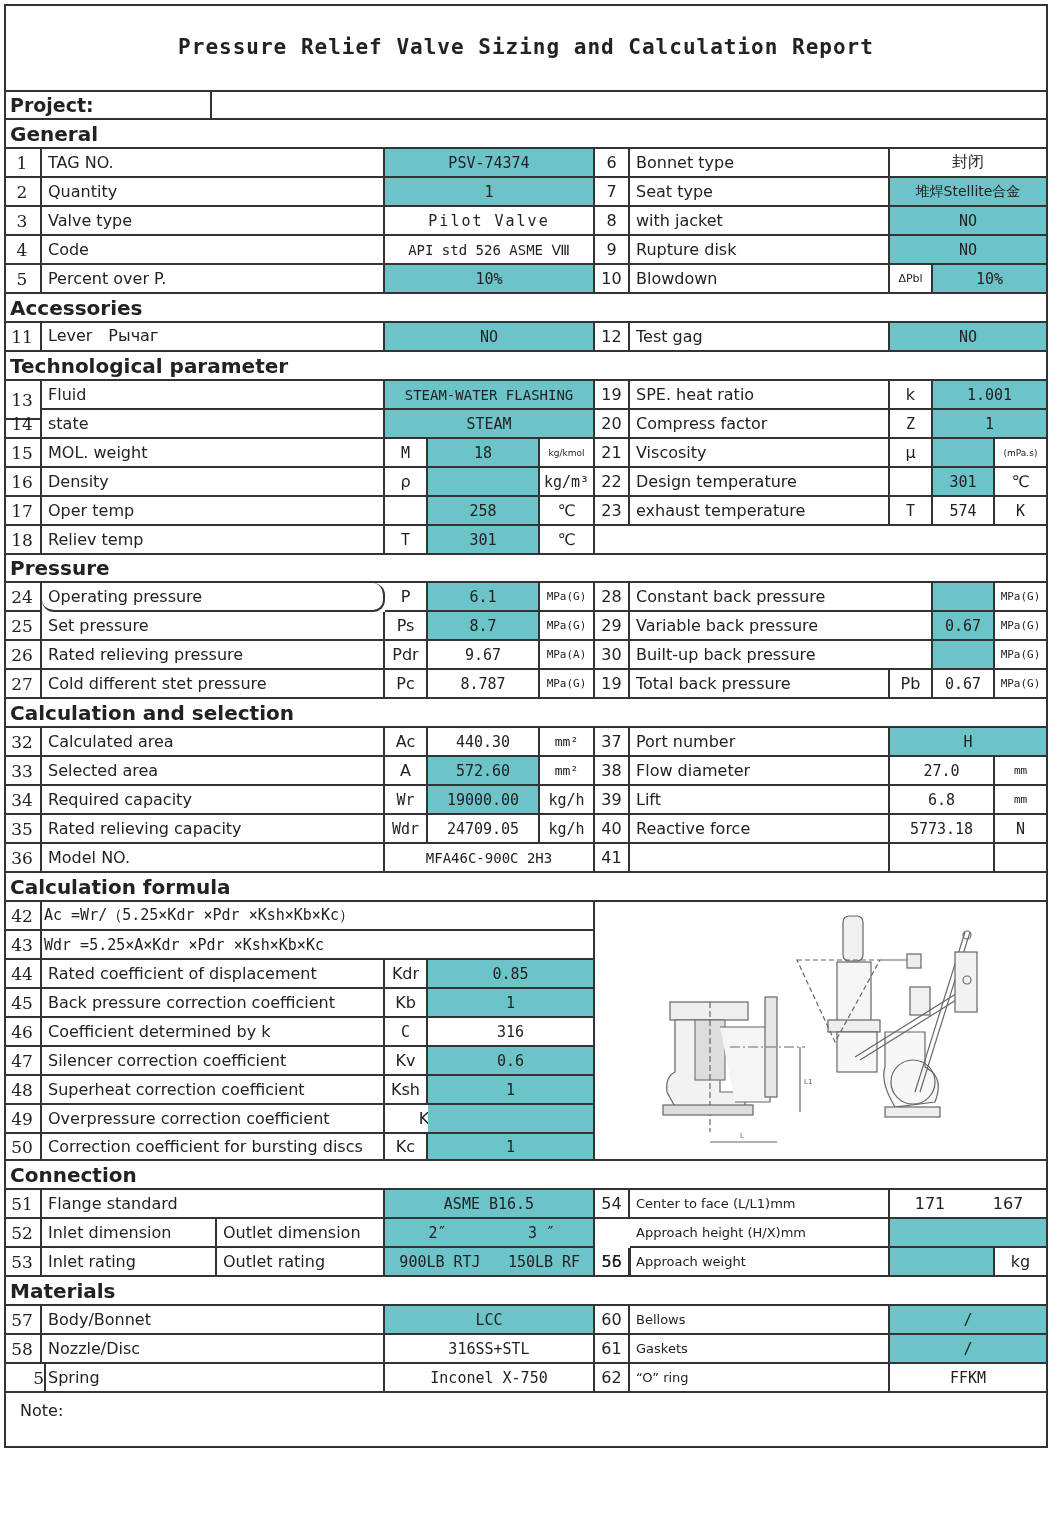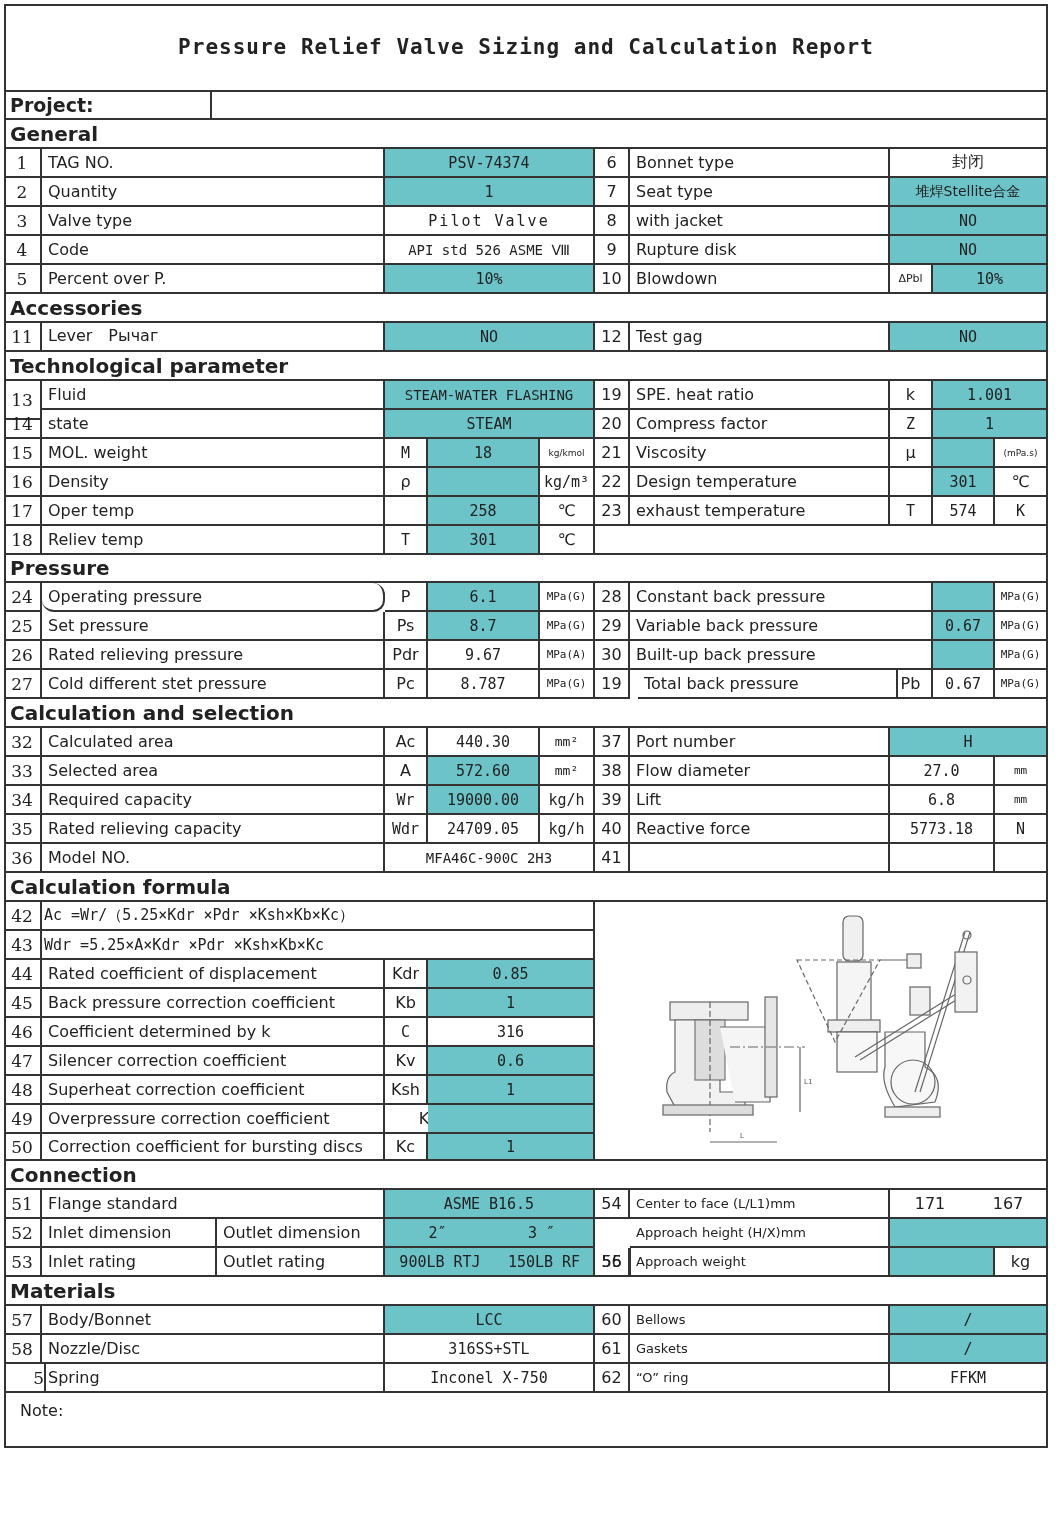--- a/index.html
+++ b/index.html
@@ -178,21 +178,21 @@
 <div class="c left" style="left:630px;top:612px;width:303px;height:29px;">Variable back pressure</div>
 <div class="c center teal mono" style="left:933px;top:612px;width:62px;height:29px;">0.67</div>
 <div class="c center mono small" style="left:995px;top:612px;width:53px;height:29px;">MPa(G)</div>
 
 <div class="c center" style="left:595px;top:641px;width:35px;height:29px;">30</div>
 <div class="c left" style="left:630px;top:641px;width:303px;height:29px;">Built-up back pressure</div>
 <div class="c center teal mono" style="left:933px;top:641px;width:62px;height:29px;"></div>
 <div class="c center mono small" style="left:995px;top:641px;width:53px;height:29px;">MPa(G)</div>
 
 <div class="c center" style="left:595px;top:670px;width:35px;height:29px;">19</div>
-<div class="c left" style="left:630px;top:670px;width:260px;height:29px;margin-left:8px;">Total back pressure</div>
+<div class="c left" style="left:630px;top:670px;width:260px;height:29px;">Total back pressure</div>
 <div class="c center" style="left:890px;top:670px;width:43px;height:29px;">Pb</div>
 <div class="c center mono" style="left:933px;top:670px;width:62px;height:29px;">0.67</div>
 <div class="c center mono small" style="left:995px;top:670px;width:53px;height:29px;">MPa(G)</div>
 
 <div class="hdr" style="top:699px;height:29px;">Calculation and selection</div>
 
 <div class="c num" style="left:4px;top:728px;width:38px;height:29px;">32</div>
 <div class="c left" style="left:42px;top:728px;width:343px;height:29px;">Calculated area</div>
 <div class="c center" style="left:385px;top:728px;width:43px;height:29px;">Ac</div>
 <div class="c center mono" style="left:428px;top:728px;width:112px;height:29px;">440.30</div>

